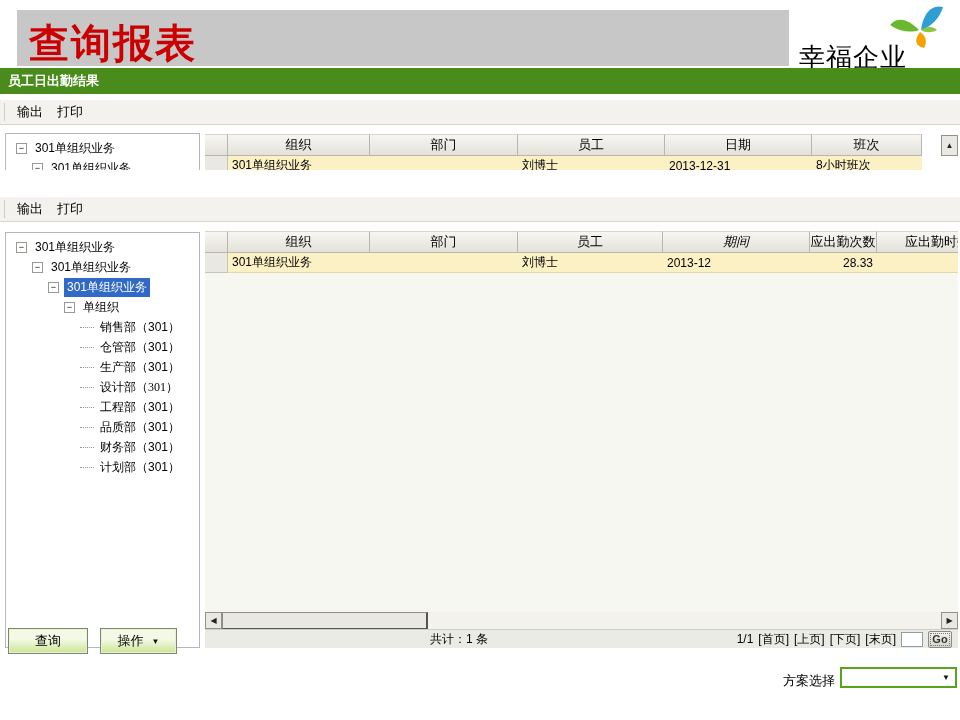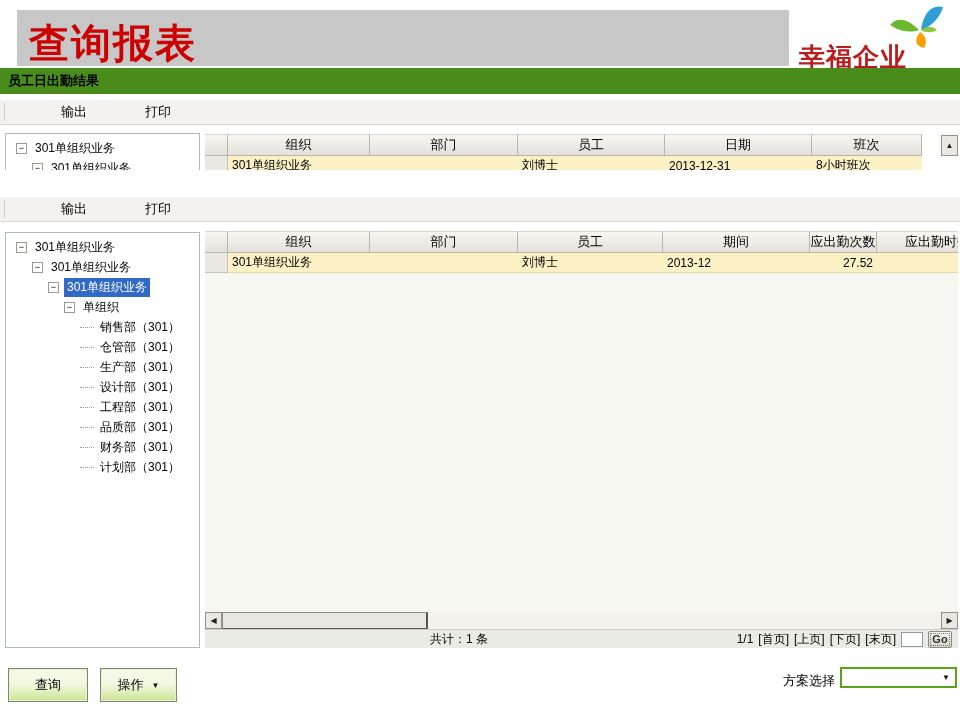--- a/index.html
+++ b/index.html
@@ -6,34 +6,34 @@
   html,body { width:960px; height:720px; background:#fff; overflow:hidden;
               font-family:"Liberation Sans","DejaVu Sans",sans-serif; }
   .abs { position:absolute; }
   #stage { position:relative; width:960px; height:720px; background:#fff; }
 
   
   #header-band { left:17px; top:10px; width:772px; height:56px; background:#c7c7c7; }
   #page-title { position:absolute; left:12px; top:6px; font-size:40px; font-weight:bold;
                 color:#cc0000; letter-spacing:2px; }
   #brand { left:789px; top:0; width:171px; height:66px; background:#fff; }
-  #brand-text { position:absolute; left:10px; top:40px; font-size:26px; font-weight:bold;
-                color:#b91c1c; letter-spacing:1px; }
+  #brand-text { position:absolute; left:10px; top:40px; font-size:26px; font-weight:normal;
+                color:#000000; letter-spacing:1px; }
   #brand-logo { position:absolute; left:98px; top:2px; }
 
   
-  .section-bar { left:0; width:960px; background:#4a8c1c; color:#000000; font-size:13px;
+  .section-bar { left:0; width:960px; background:#4a8c1c; color:#ffffff; font-size:13px;
                  font-weight:bold; padding-left:8px; display:flex; align-items:center; }
   #bar1 { top:68px; height:26px; }
   #bar2 { top:170px; height:22px; }
 
   
   .toolbar { left:0; width:960px; height:26px; background:#f3f2ee;
              border-top:1px solid #ffffff; border-bottom:1px solid #d8d7cf;
-             display:flex; align-items:center; padding-left:4px;gap:44px; }
+             display:flex; align-items:center; padding-left:4px; }
   .toolbar .grip { width:2px; height:18px; border-left:1px solid #cfcec8; margin-right:4px; }
   .menu-item { font-size:13px; color:#000; padding:2px 7px; cursor:default; }
   #toolbar1 { top:99px; } #toolbar2 { top:196px; }
 
   
   .tree-box { background:#fff; border:1px solid #b2b8be; overflow:hidden; }
   #panel1 { left:0; top:133px; width:960px; height:37px; overflow:hidden; }
   #tree1 { position:absolute; left:5px; top:0; width:195px; height:200px; }
   #table1 { position:absolute; left:205px; top:1px; width:753px; height:60px; overflow:hidden; }
   #panel2 { left:0; top:231px; width:960px; height:417px; }
@@ -83,21 +83,21 @@
   #total-label { margin-left:225px; }
   #pager { margin-left:auto; display:flex; align-items:center; gap:5px; padding-right:6px; }
   .pager-link { cursor:default; }
   #page-input { width:22px; height:15px; border:1px solid #8f9ba6; background:#fff; font-size:11px; }
   #go-btn { width:24px; height:17px; background:linear-gradient(#f5f5f0,#d4d4cb);
             border:1px solid #8a8a82; border-radius:2px; font-size:11px; font-weight:bold;
             color:#333; display:flex; align-items:center; justify-content:center;
             outline:1px dotted #777; outline-offset:-3px; }
 
   
-  .green-btn { position:absolute; top:668px; height:34px;
+  .green-btn { position:absolute; top:628px; height:26px;
                background:linear-gradient(#f3f9e4 45%,#cbe592);
                border:1px solid #7c8a66; box-shadow:0 0 0 1px #e9efdd inset;
                font-size:13px; color:#000; display:flex; align-items:center;
                justify-content:center; gap:8px; }
   #query-btn { left:8px; width:80px; }
   #action-btn { left:100px; width:77px; }
   .dd-arrow { font-size:8px; color:#111; }
   #scheme-label { position:absolute; left:783px; top:672px; font-size:13px; color:#000; }
   #scheme-select { position:absolute; left:840px; top:667px; width:117px; height:21px;
                    background:#fff; border:2px solid #58a41c; display:flex;
@@ -191,21 +191,21 @@
           <span class="tree-label">销售部（301）</span>
         </div>
         <div class="tree-row" style="padding-left: 74px;">
           <span class="tree-dash"></span>
           <span class="tree-label">仓管部（301）</span>
         </div>
         <div class="tree-row" style="padding-left: 74px;">
           <span class="tree-dash"></span>
           <span class="tree-label">生产部（301）</span>
         </div>
-        <div class="tree-row" style="padding-left: 74px;">
+        <div class="tree-row" style="padding-left: 74px; font-family: Liberation Serif, serif;">
           <span class="tree-dash"></span>
           <span class="tree-label">设计部（301）</span>
         </div>
         <div class="tree-row" style="padding-left: 74px;">
           <span class="tree-dash"></span>
           <span class="tree-label">工程部（301）</span>
         </div>
         <div class="tree-row" style="padding-left: 74px;">
           <span class="tree-dash"></span>
           <span class="tree-label">品质部（301）</span>
@@ -235,31 +235,31 @@
           <span class="pager-link">[末页]</span>
           <input id="page-input" value="" style="">
           <span id="go-btn">Go</span>
         </span>
       </div>
     <div class="grid-head">
           <div class="th" style="width: 23px;"></div>
           <div class="th" style="width: 142px;">组织</div>
           <div class="th" style="width: 148px;">部门</div>
           <div class="th" style="width: 145px;">员工</div>
-          <div class="th" style="width: 147px;">期间</div>
+          <div class="th" style="width: 147px; font-style: italic;">期间</div>
           <div class="th" style="width: 67px;">应出勤次数</div>
           <div class="th" style="width: 147px; justify-content: flex-start; padding-left: 28px;">应出勤时数</div>
         </div>
         <div class="grid-row">
           <div class="td selcol" style="width: 23px;"></div>
           <div class="td" style="width: 142px;">301单组织业务</div>
           <div class="td" style="width: 148px;"></div>
           <div class="td" style="width: 145px;">刘博士</div>
           <div class="td" style="width: 147px;">2013-12</div>
-          <div class="td right" style="width: 67px;">27.52</div>
+          <div class="td right" style="width: 67px;">28.33</div>
           <div class="td" style="width: 147px;"></div>
         </div>
       </div>
   </div>
 
   <div id="query-btn" class="green-btn">
     <span>查询</span>
   </div>
   <div id="action-btn" class="green-btn">
     <span>操作</span>

